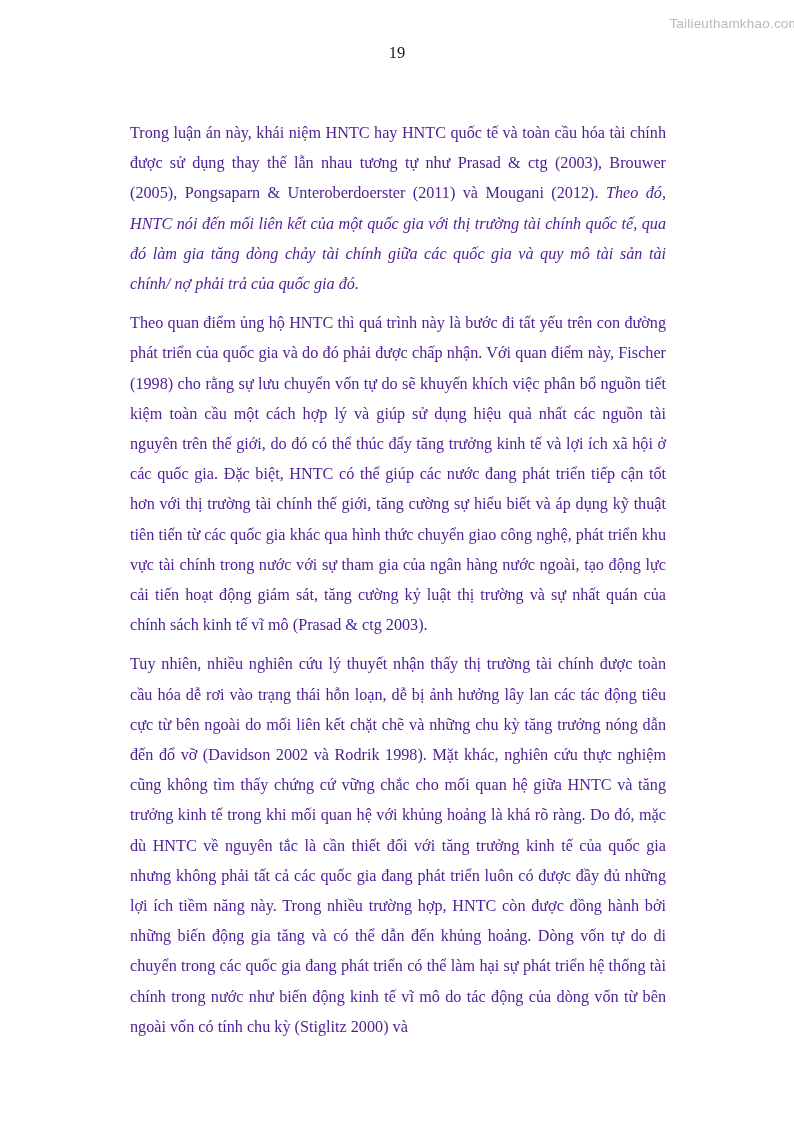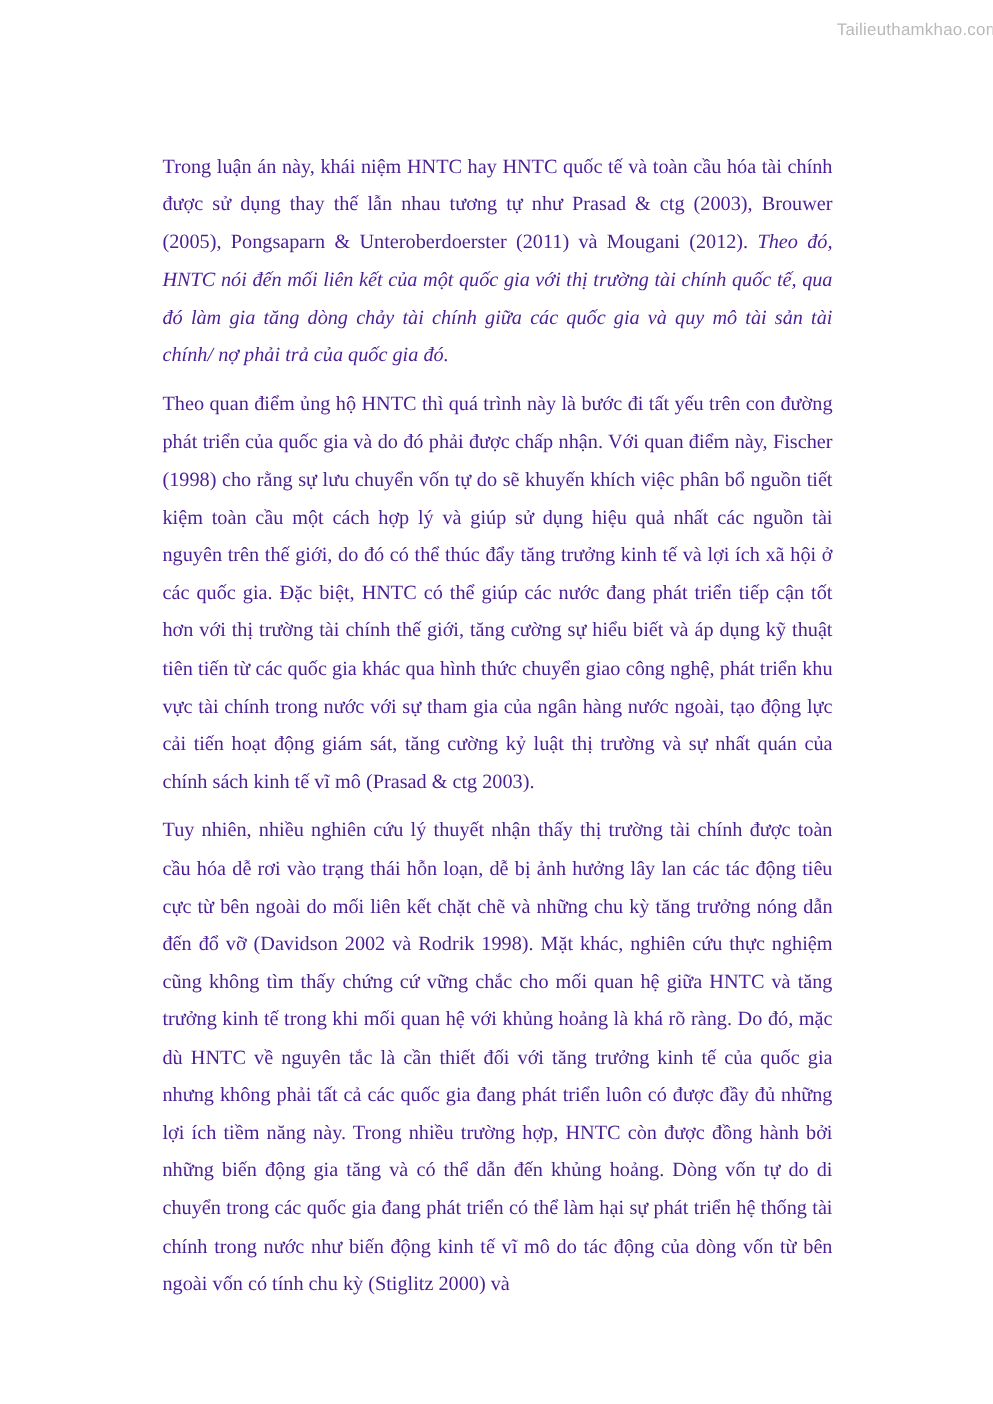--- a/index.html
+++ b/index.html
@@ -75,20 +75,21 @@
     font-style: italic;
   }
 </style>
 </head>
 <body>
 
 <div class="page">
 
   <div class="watermark">Tailieuthamkhao.com</div>
 
+  <div class="page-number">19</div>
 
   <div class="content">
 
     <p>
       <span class="norm">Trong luận án này, khái niệm HNTC hay HNTC quốc tế và toàn cầu hóa tài chính được sử dụng thay thế lẫn nhau tương tự như Prasad &amp; ctg (2003), Brouwer (2005), Pongsaparn &amp; Unteroberdoerster (2011) và Mougani (2012). </span><span class="ital">Theo đó, HNTC nói đến mối liên kết của một quốc gia với thị trường tài chính quốc tế, qua đó làm gia tăng dòng chảy tài chính giữa các quốc gia và quy mô tài sản tài chính/ nợ phải trả của quốc gia đó.</span>
     </p>
 
     <p>
       <span class="norm">Theo quan điểm ủng hộ HNTC thì quá trình này là bước đi tất yếu trên con đường phát triển của quốc gia và do đó phải được chấp nhận. Với quan điểm này, Fischer (1998) cho rằng sự lưu chuyển vốn tự do sẽ khuyến khích việc phân bổ nguồn tiết kiệm toàn cầu một cách hợp lý và giúp sử dụng hiệu quả nhất các nguồn tài nguyên trên thế giới, do đó có thể thúc đẩy tăng trưởng kinh tế và lợi ích xã hội ở các quốc gia. Đặc biệt, HNTC có thể giúp các nước đang phát triển tiếp cận tốt hơn với thị trường tài chính thế giới, tăng cường sự hiểu biết và áp dụng kỹ thuật tiên tiến từ các quốc gia khác qua hình thức chuyển giao công nghệ, phát triển khu vực tài chính trong nước với sự tham gia của ngân hàng nước ngoài, tạo động lực cải tiến hoạt động giám sát, tăng cường kỷ luật thị trường và sự nhất quán của chính sách kinh tế vĩ mô (Prasad &amp; ctg 2003).</span>
     </p>

